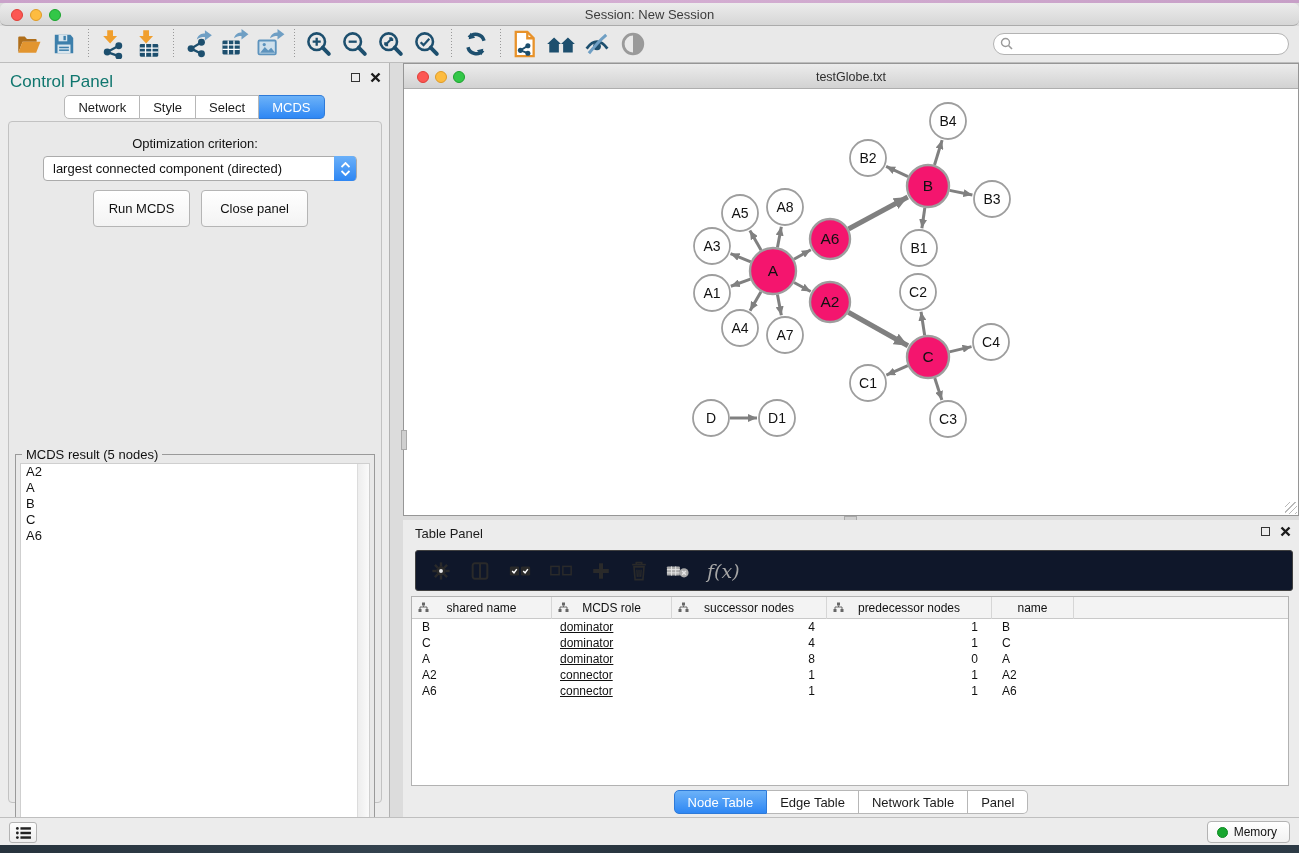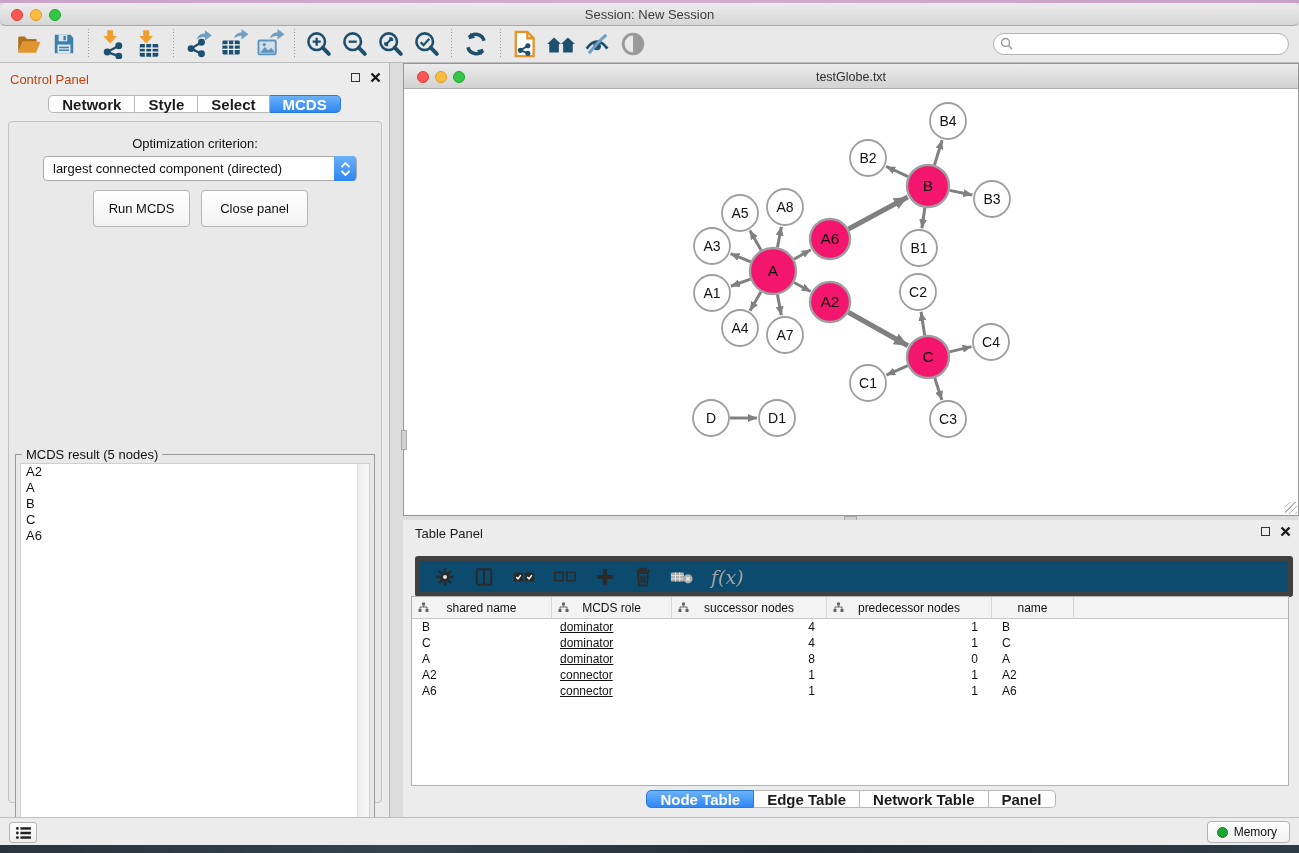--- a/index.html
+++ b/index.html
@@ -27,29 +27,29 @@
   .tsep { width:1px; height:30px; margin:0 6px; flex:0 0 auto;
     background-image:linear-gradient(#999 1px, transparent 1px); background-size:1px 3px; }
   .search-wrap { margin-left:auto; margin-right:10px; position:relative; }
   .search-input { width:296px; height:22px; border:1px solid #b3b3b3; border-radius:11px;
     background:#fff; padding-left:24px; font-size:12px; outline:none; }
   .search-ico { position:absolute; left:7px; top:4px; }
   
   .panel-head-icons { position:absolute; right:8px; top:0; display:flex; gap:10px; align-items:center; }
   .float-ico { width:9px; height:9px; border:1.6px solid #333; }
   .seg-tabs { display:flex; }
-  .seg-tab { height:18px; padding:0 13px; background:#fff; border:1px solid #b7b7b7;
-    border-left:none; font-size:15px; color:#1b1b1b; display:flex; align-items:center; cursor:default;font-weight:bold; }
+  .seg-tab { height:24px; padding:0 13px; background:#fff; border:1px solid #b7b7b7;
+    border-left:none; font-size:13px; color:#1b1b1b; display:flex; align-items:center; cursor:default; }
   .seg-tab:first-child { border-left:1px solid #b7b7b7; border-radius:5px 0 0 5px; }
   .seg-tab:last-child { border-radius:0 5px 5px 0; }
   .seg-tab.selected { background:linear-gradient(#6cb2f8,#2e87f4); border-color:#2e7ad8; color:#fff; }
   
   .control-panel { position:absolute; left:0; top:63px; width:390px; height:754px;
     background:#ececec; border-right:1px solid #b2b2b2; }
-  .cp-title { position:absolute; left:10px; top:9px; font-size:13px; color:#c2410c; }
+  .cp-title { position:absolute; left:10px; top:9px; font-size:17px; color:#0f766e; }
   .cp-tabs { position:absolute; left:0; right:0; top:32px; display:flex; justify-content:center; }
   .cp-inner { position:absolute; left:8px; top:58px; width:374px; height:682px;
     background:#e9e9e9; border:1px solid #c2c2c2; border-radius:4px; }
   .opt-label { position:absolute; left:0; right:0; top:14px; text-align:center; font-size:13px; color:#111; }
   .criterion { position:absolute; left:34px; top:34px; width:314px; height:25px;
     background:#fff; border:1px solid #ababab; border-radius:4px;
     font-size:13px; color:#111; display:flex; align-items:center; padding-left:9px; }
   .stepper { position:absolute; right:0; top:-1px; width:22px; height:25px; border-radius:0 4px 4px 0;
     background:linear-gradient(#6ab0f9,#2e86f3); display:flex; flex-direction:column;
     align-items:center; justify-content:center; gap:2px; }
@@ -75,22 +75,22 @@
   .net-canvas { position:absolute; left:0; top:25px; right:0; bottom:0; background:#fff; }
   .net-grip { position:absolute; right:1px; bottom:1px; width:12px; height:12px;
     background:repeating-linear-gradient(135deg, transparent 0 3px, #b9b9b9 3px 4px); }
   .split-handle-v { position:absolute; left:401px; top:430px; width:6px; height:20px;
     background:#cfcfcf; border:1px solid #a9a9a9; }
   .split-handle-h { position:absolute; left:844px; top:516px; width:13px; height:6px;
     background:#cfcfcf; border:1px solid #a9a9a9; }
   
   .table-panel { position:absolute; left:403px; top:520px; width:896px; height:297px; background:#ececec; }
   .tp-title { position:absolute; left:12px; top:6px; font-size:13px; color:#1c1c1c; }
-  .tp-toolbar { position:absolute; left:12px; top:36px; width:878px; height:41px;
-    background:#0c4a6e; border:5px solid #404040; border-radius:3px;
+  .tp-toolbar { position:absolute; left:12px; top:30px; width:878px; height:41px;
+    background:#0f172a; border:1px solid #404040; border-radius:3px;
     display:flex; align-items:center; gap:17px; padding-left:14px; }
   .fx { font-family:"DejaVu Serif", serif; font-style:italic; font-size:19px; color:#a6a6a6; }
   .data-table { position:absolute; left:8px; top:76px; width:878px; height:190px;
     background:#fff; border:1px solid #b2b2b2; overflow:hidden; }
   .thead { display:flex; height:22px; background:#f3f3f3; border-bottom:1px solid #c9c9c9; }
   .th { position:relative; display:flex; align-items:center; justify-content:center;
     font-size:12px; color:#111; border-right:1px solid #d6d6d6; height:22px; }
   .th .tree-ico { position:absolute; left:6px; top:5px; }
   .trow { display:flex; height:16px; align-items:center; }
   .td { font-size:12px; color:#111; height:16px; line-height:16px; white-space:nowrap; overflow:hidden; }

